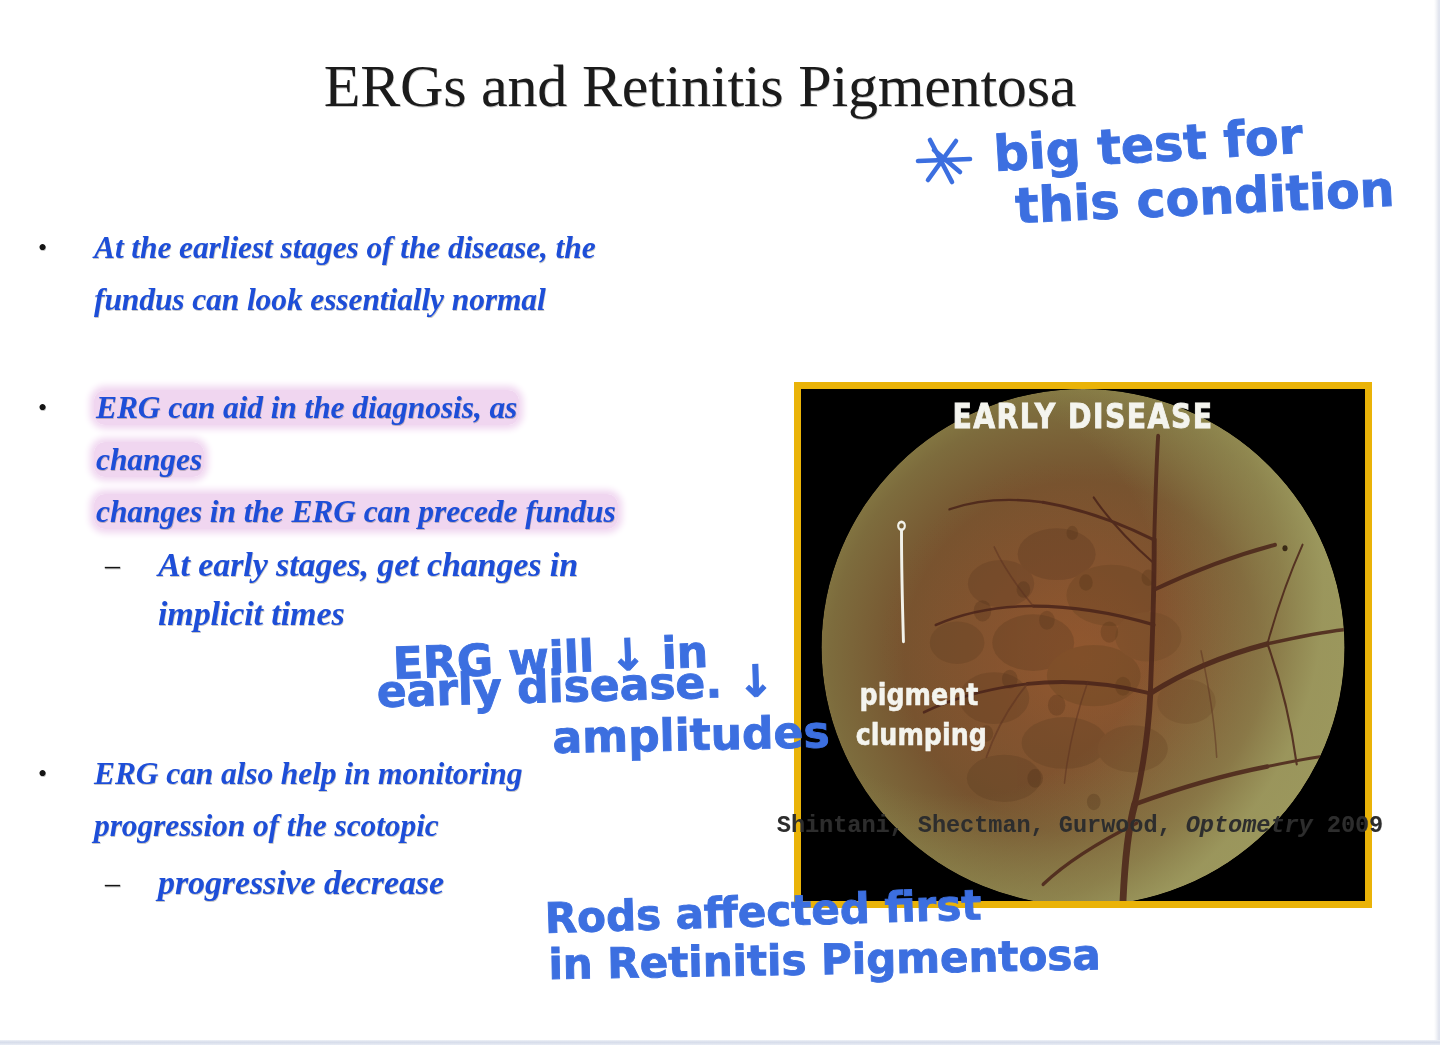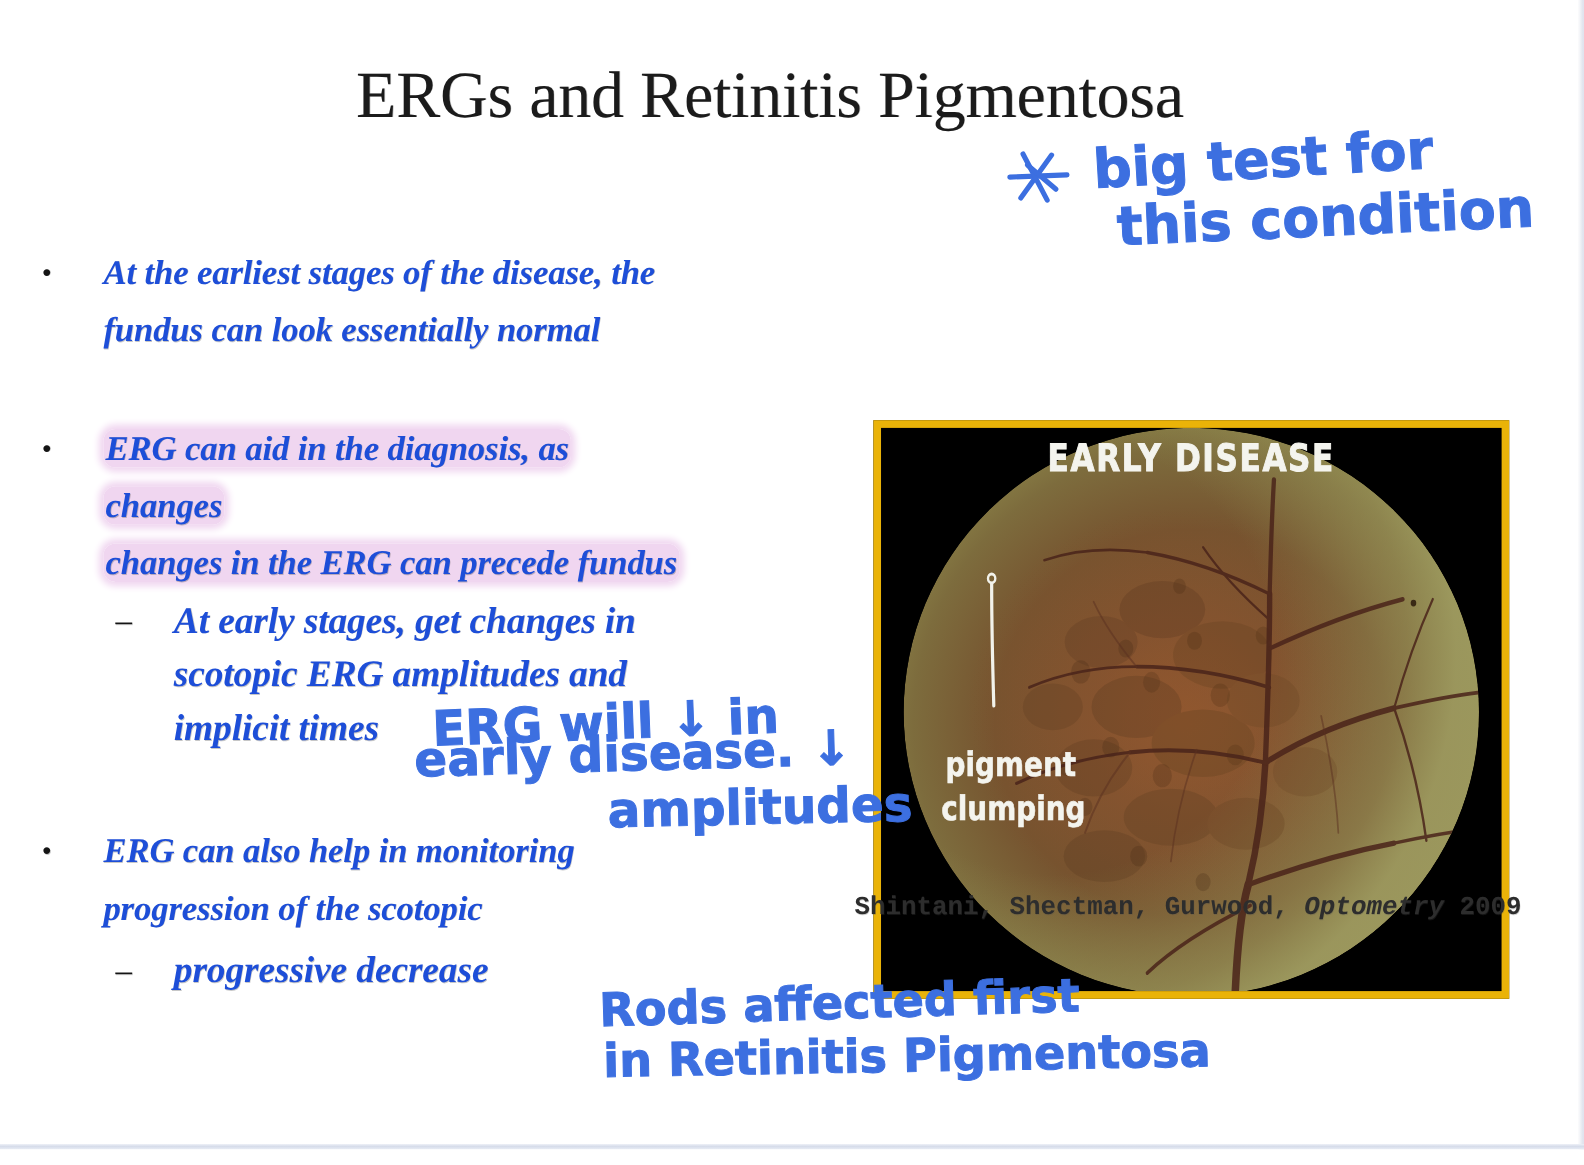--- a/index.html
+++ b/index.html
@@ -151,21 +151,20 @@
   <div class="marker dot-marker" style="left:38px; top:382px;">•</div>
   <div class="bullet-block lvl1" style="left:94px; top:382px; width:700px;">
     <div><span class="hl">ERG can aid in the diagnosis, as</span></div>
     <div><span class="hl">changes</span></div>
     <div><span class="hl">changes in the ERG can precede fundus</span></div>
   </div>
 
   <div class="marker dash-marker" style="left:105px; top:540px;">–</div>
   <div class="bullet-block lvl2" style="left:158px; top:540px; width:640px;">
     <div>At early stages, get changes in</div>
-    <div>scotopic ERG amplitudes and</div>
     <div>implicit times</div>
   </div>
 
   <div class="marker dot-marker" style="left:38px; top:748px;">•</div>
   <div class="bullet-block lvl1" style="left:94px; top:748px; width:700px;">
     <div>ERG can also help in monitoring</div>
     <div>progression of the scotopic</div>
   </div>
 
   <div class="marker dash-marker" style="left:105px; top:858px;">–</div>

